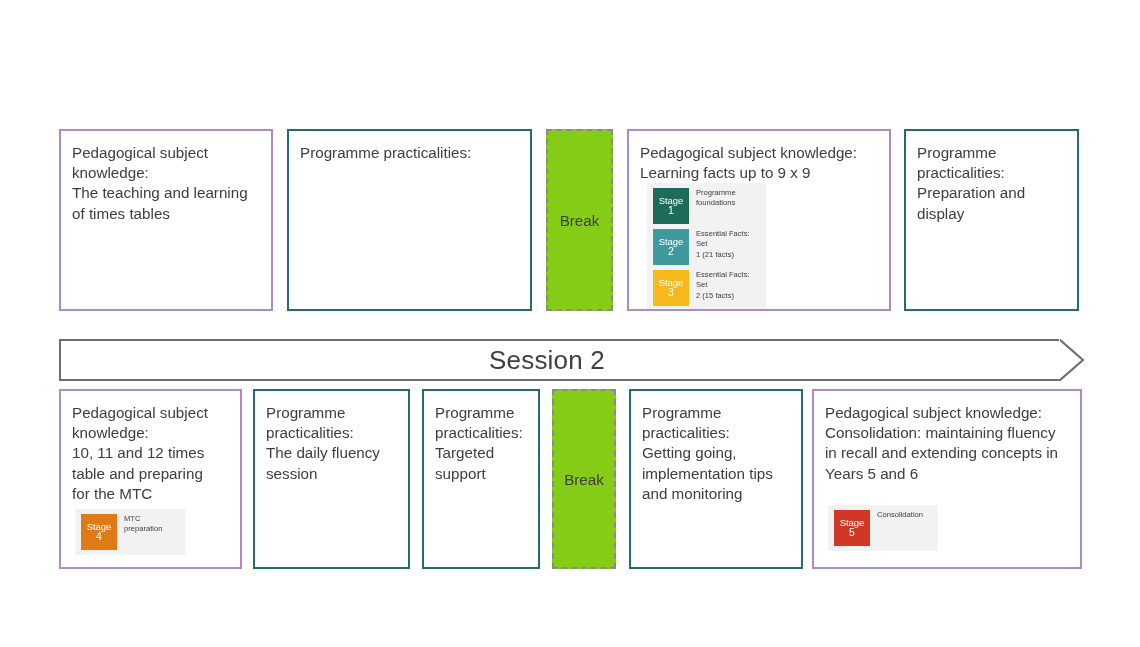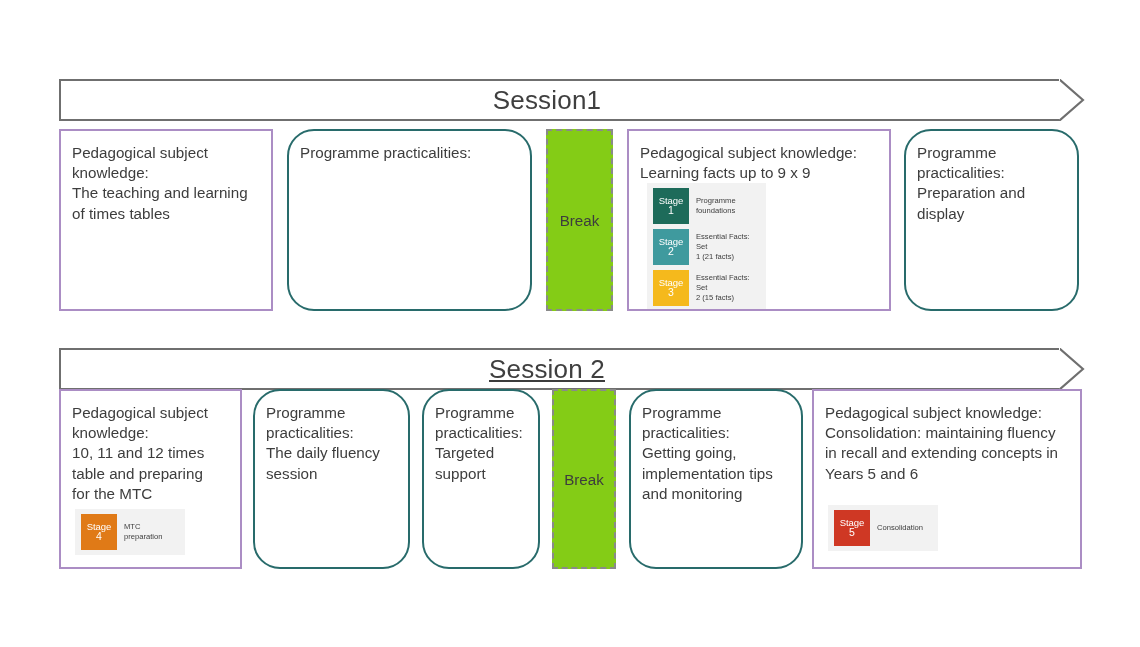--- a/index.html
+++ b/index.html
@@ -55,21 +55,21 @@
   
   .card {
     position: absolute;
     box-sizing: border-box;
     background: #ffffff;
     border: 2.5px solid #000;
     padding: 12px 11px 8px 11px;
     overflow: hidden;
   }
   .card.purple { border-color: #ab8dc4; }
-  .card.teal   { border-color: #286b6b; border-radius: 27px; }
+  .card.teal   { border-color: #286b6b; }
   .card-title {
     font-size: 15.2px;
     line-height: 1.33;
     color: #3d3d3d;
     white-space: pre-line;
   }
 
   
   ul.bullets {
     margin: 0;
@@ -110,21 +110,21 @@
 
   
   .stage-strip {
     position: absolute;
     background: #f2f2f2;
     box-sizing: border-box;
     padding: 5px 6px;
   }
   .stage-row {
     display: flex;
-    align-items: center;
+    align-items: flex-start;
     margin-bottom: 5px;
   }
   .stage-row:last-child { margin-bottom: 0; }
 
   .stage-chip {
     width: 36px;
     min-height: 36px;
     flex: 0 0 36px;
     display: flex;
     flex-direction: column;
@@ -149,27 +149,20 @@
     font-size: 7.6px;
     line-height: 1.35;
     color: #3d3d3d;
   }
 </style>
 </head>
 <body>
 
 <div id="canvas">
 
-  <div class="banner" style="left:59px; top:79px; width:1000px; height:42px;">
-    <span class="banner-label">Session1</span>
-    <svg class="banner-arrow" viewBox="0 0 26 46" preserveAspectRatio="none">
-      <path d="M0,0 L24,23 L0,46" fill="#ffffff" stroke="#6f6f6f" stroke-width="2.2" stroke-linejoin="miter"></path>
-      <line x1="0" y1="1.1" x2="1" y2="1.1" stroke="#ffffff" stroke-width="2.2"></line>
-    </svg>
-  </div>
 
   <div class="card purple" style="left:59px; top:129px; width:214px; height:182px;">
     <div class="card-title">Pedagogical subject
 knowledge:
 The teaching and learning
 of times tables</div>
   </div>
 
   <div class="card teal" style="left:287px; top:129px; width:245px; height:182px;">
     <div class="card-title">Programme practicalities:</div>
@@ -210,21 +203,21 @@
     </div>
   </div>
 
   <div class="card teal" style="left:904px; top:129px; width:175px; height:182px;">
     <div class="card-title">Programme
 practicalities:
 Preparation and
 display</div>
   </div>
 
-  <div class="banner" style="left:59px; top:348px; width:1000px; height:42px;text-decoration:underline;">
+  <div class="banner" style="left:59px; top:339px; width:1000px; height:42px;">
     <span class="banner-label">Session 2</span>
     <svg class="banner-arrow" viewBox="0 0 26 46" preserveAspectRatio="none">
       <path d="M0,0 L24,23 L0,46" fill="#ffffff" stroke="#6f6f6f" stroke-width="2.2" stroke-linejoin="miter"></path>
       <line x1="0" y1="1.1" x2="1" y2="1.1" stroke="#ffffff" stroke-width="2.2"></line>
     </svg>
   </div>
 
   <div class="card purple" style="left:59px; top:389px; width:183px; height:180px;">
     <div class="card-title">Pedagogical subject
 knowledge:

